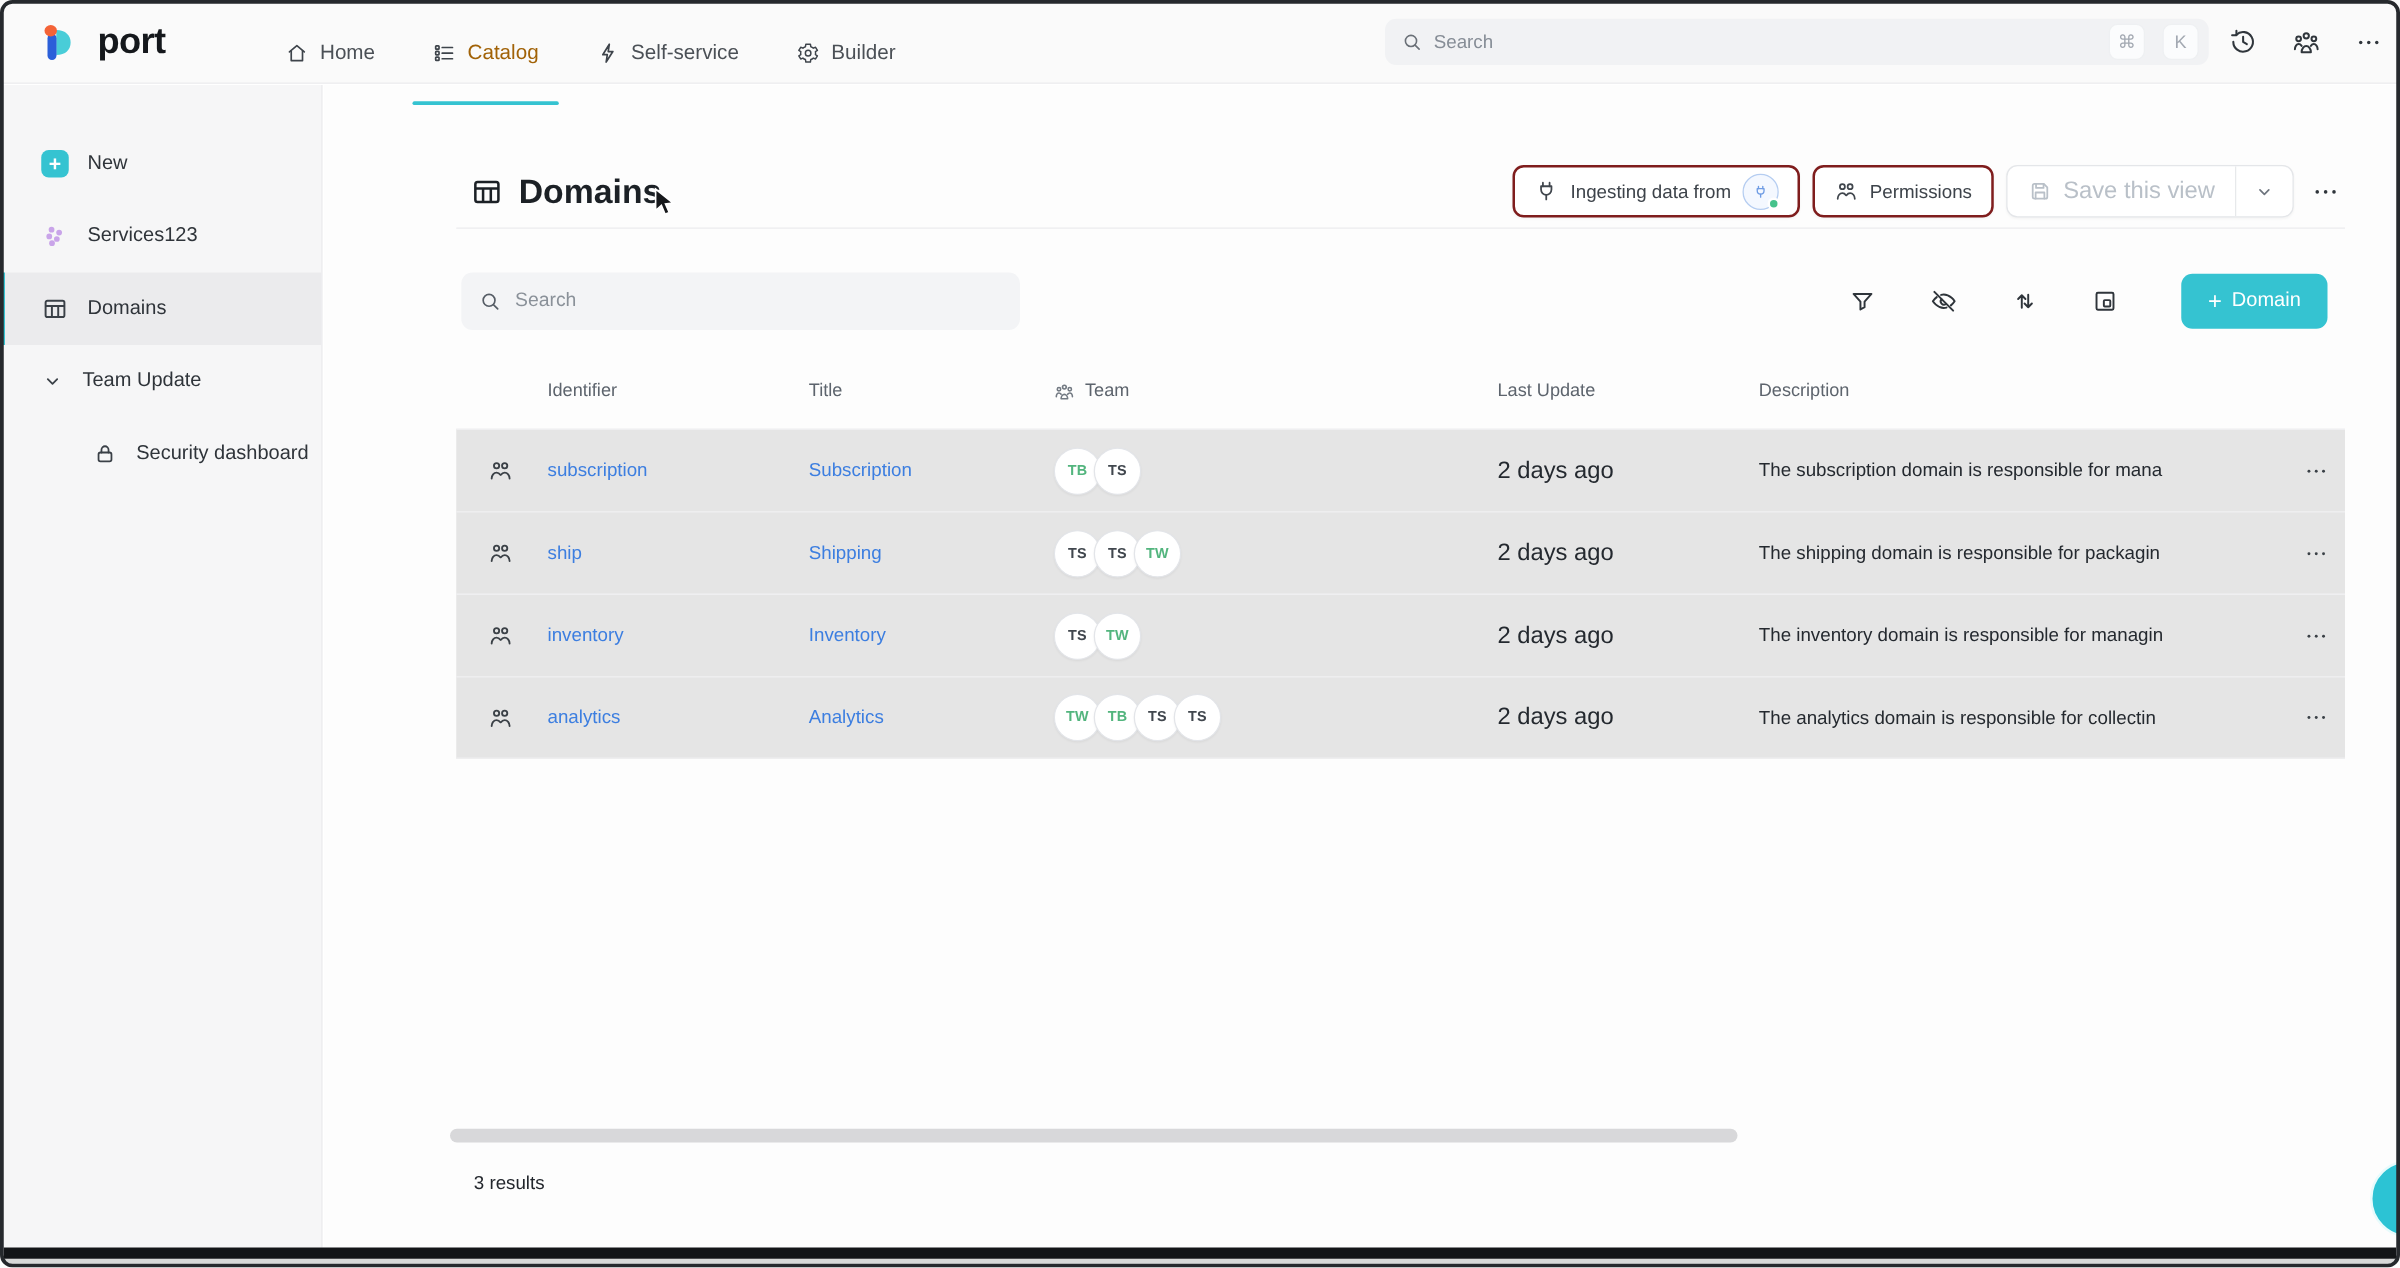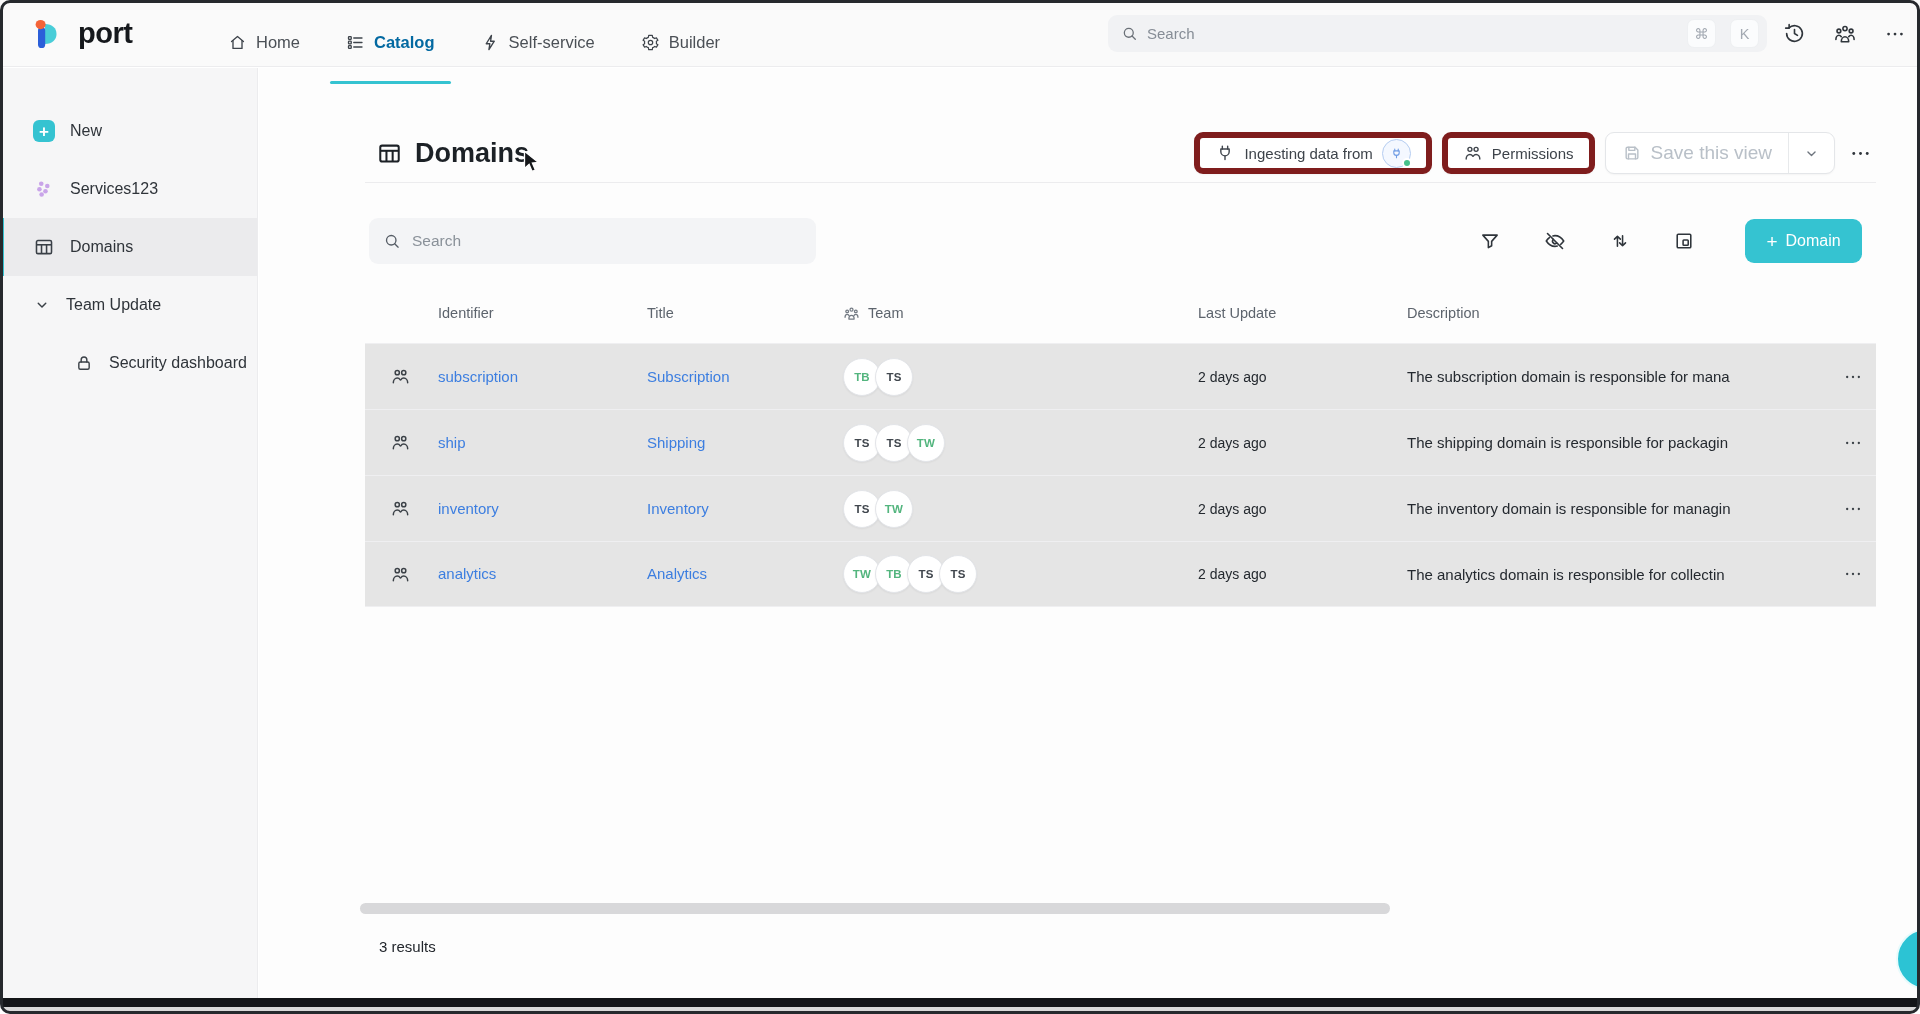--- a/index.html
+++ b/index.html
@@ -16,21 +16,21 @@
   .bottom-band { position:absolute; left:3px; right:3px; bottom:7px; height:9px; background:#131518; z-index:80; }
   .bottom-gap  { position:absolute; left:3px; right:3px; bottom:3px; height:4px; background:#d8d8d8; z-index:79; }
 
   
   .topbar { position:absolute; top:0; left:0; right:0; height:67px; background:#fafafa; border-bottom:1px solid #ececee; z-index:10; }
   .logo { position:absolute; left:28px; top:0; height:67px; display:flex; align-items:center; gap:16px; }
   .logo-text { font-size:29px; font-weight:800; color:#15181c; letter-spacing:-0.5px; }
   .nav { position:absolute; left:205px; top:0; height:84px; display:flex; }
   .nav-item { position:relative; display:flex; align-items:center; gap:9px; padding:0 23px; font-size:16.5px; color:#4b5056; cursor:pointer; }
   .nav-item .nicon { color:#3e444b; }
-  .nav-item.active { color:#0369a1; font-weight:700; }
+  .nav-item.active { color:#a16207; font-weight:400; }
   .nav-item.active::after { content:""; position:absolute; left:7px; right:7px; bottom:0; height:3px; background:var(--accent); border-radius:2px; }
   .topbar-search { position:absolute; left:1108px; top:15px; width:659px; height:37px; background:#f1f2f4; border-radius:9px; display:flex; align-items:center; padding:0 8px 0 13px; gap:9px; }
   .topbar-search .placeholder { font-size:15px; color:#868d96; flex:1; }
   .keycap { width:29px; height:29px; border-radius:7px; background:#fbfcfd; border:1px solid #eef0f2; color:#a3a9b2; font-size:14.5px; display:flex; align-items:center; justify-content:center; }
   .keycap + .keycap { margin-left:5px; }
   .topbar-icons { position:absolute; right:14px; top:0; height:67px; display:flex; align-items:center; gap:27px; color:#30363c; }
   .tbicon { cursor:pointer; }
 
   
   .sidebar { position:absolute; top:68px; left:0; width:258px; bottom:16px; background:#f6f6f7; border-right:1px solid #ececee; padding-top:34px; z-index:5; }
@@ -42,21 +42,21 @@
   .plus-square { width:22px; height:22px; border-radius:6px; background:var(--accent); color:#fff; font-size:17px; font-weight:700; display:flex; align-items:center; justify-content:center; line-height:1; }
   .blueprint { color:#c9a4e9; }
 
   
   .content { position:absolute; top:68px; left:259px; right:0; bottom:16px; background:#fdfdfd; z-index:4; }
 
   .page-header { position:absolute; top:63px; left:117px; right:44px; height:44px; display:flex; align-items:center; justify-content:space-between; }
   .title-group { display:flex; align-items:center; gap:12px; color:#1c2126; }
   .page-title { font-size:27px; font-weight:700; }
   .header-actions { display:flex; align-items:center; gap:10px; }
-  .btn { height:42px; display:flex; align-items:center; gap:9px; padding:0 15px; background:#ffffff; border:6px solid #7f1d1d; border-radius:9px; font-size:15px; color:#3d434a; cursor:pointer; box-shadow:0 1px 2px rgba(20,24,28,.04); }
+  .btn { height:42px; display:flex; align-items:center; gap:9px; padding:0 15px; background:#ffffff; border:2px solid #7f1d1d; border-radius:9px; font-size:15px; color:#3d434a; cursor:pointer; box-shadow:0 1px 2px rgba(20,24,28,.04); }
   .btn .bicon { color:#40464d; }
   .ingest-badge { position:relative; width:29px; height:29px; border:1.5px solid #b5cdf1; background:#f4f8ff; border-radius:50%; display:flex; align-items:center; justify-content:center; color:#6f9ce4; }
   .ingest-badge .dot { position:absolute; right:-2px; bottom:-1px; width:10px; height:10px; border-radius:50%; background:#46c28b; border:2px solid #fff; }
   .btn-group { display:flex; align-items:stretch; height:42px; border:1px solid #e4e6e9; border-radius:9px; background:#fff; box-shadow:0 1px 2px rgba(20,24,28,.04); overflow:hidden; }
   .btn-group .main { display:flex; align-items:center; gap:9px; padding:0 16px; font-size:19px; color:#b9c0c8; cursor:default; }
   .btn-group .caret { width:46px; display:flex; align-items:center; justify-content:center; border-left:1px solid #e7e9eb; color:#6e757e; cursor:pointer; }
   .icon-btn { color:#2f353b; cursor:pointer; padding:4px; }
 
   .title-divider { position:absolute; top:114px; left:106px; right:44px; height:1px; background:#ececee; }
 
@@ -74,21 +74,21 @@
   .th-team { display:flex; align-items:center; gap:8px; }
   .th-team .ticon { color:#737a83; }
   .trow { height:66px; border-top:1px solid #efeff1; background:#e5e5e5; }
   .trow:last-child { border-bottom:1px solid #efeff1; }
   .cell { min-width:0; }
   .c-icon { display:flex; padding-left:25px; color:#3b4147; }
   .link { color:var(--link); font-size:15px; text-decoration:none; cursor:pointer; }
   .c-team { display:flex; align-items:flex-end; }
   .badge { width:38px; height:38px; border-radius:50%; background:#fff; border:1px solid #e3e5e9; box-shadow:0 1px 2px rgba(20,24,28,.05); display:flex; align-items:center; justify-content:center; font-size:11.5px; font-weight:700; letter-spacing:.2px; }
   .badge + .badge { margin-left:-6px; }
-  .c-upd { font-size:14px; color:#24292f; }
+  .c-upd { font-size:19px; color:#24292f; }
   .c-desc { font-size:15px; color:#24292f; white-space:nowrap; overflow:hidden; }
   .c-kebab { display:flex; justify-content:center; color:#3a4046; }
   .kebab { cursor:pointer; }
 
   
   .hscrollbar { position:absolute; top:835px; left:101px; width:1030px; height:11px; border-radius:6px; background:#d8d8da; cursor:pointer; }
   .results { position:absolute; top:870px; left:120px; font-size:15px; color:#22262c; }
   .chat-bubble { position:absolute; left:1896px; top:928px; width:62px; height:62px; border-radius:50%; background:#2cc3d4; border:2px solid #e8fbfc; z-index:85; cursor:pointer; }
 
   .cursor { position:absolute; left:523px; top:150px; z-index:95; pointer-events:none; }

